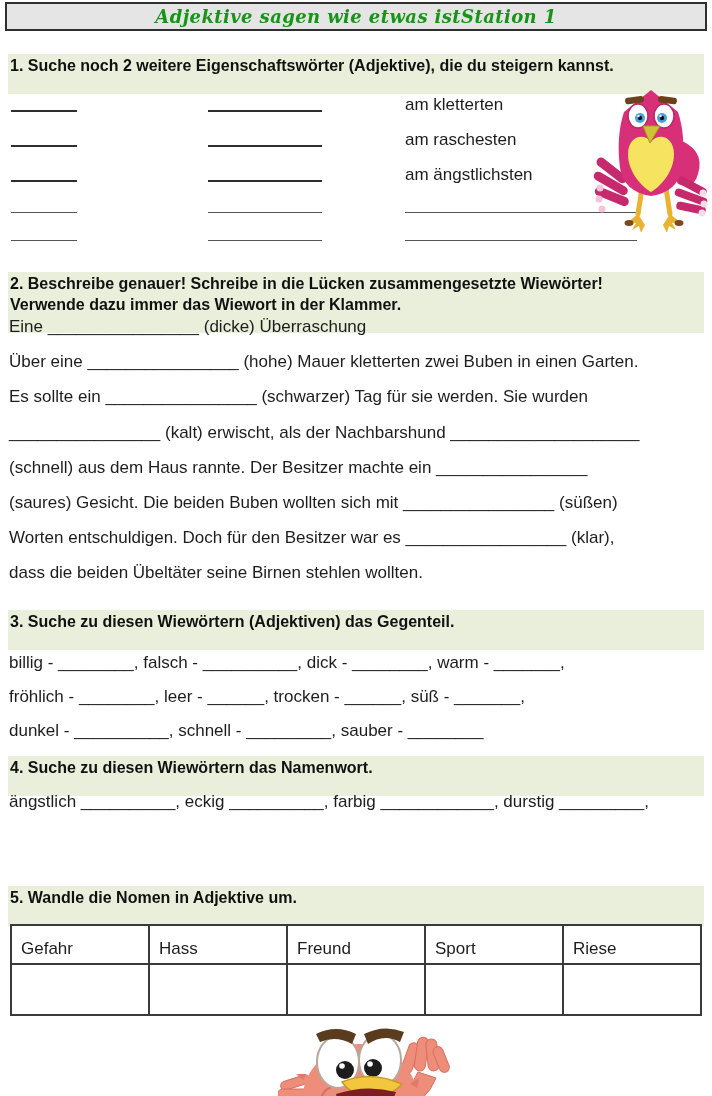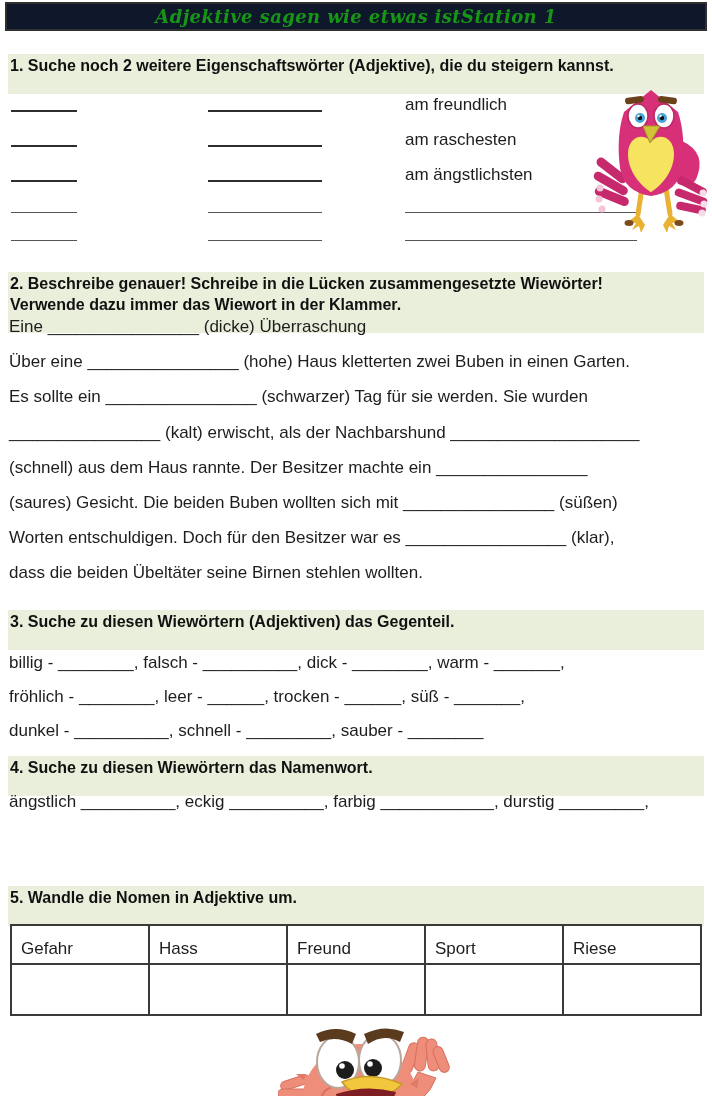--- a/index.html
+++ b/index.html
@@ -5,21 +5,21 @@
   * { margin:0; padding:0; box-sizing:border-box; }
   html,body { background:#888; }
   .page {
     position:relative; width:712px; height:1096px; background:#ffffff;
     font-family:"Liberation Sans", sans-serif; color:#1d1d1d; overflow:hidden;
     margin:0 auto;
   }
   
   .hdr-box {
     position:absolute; top:2px; left:5px; width:702px; height:29px;
-    border:2px solid #2f2f2f; background:#0f172a;
+    border:2px solid #2f2f2f; background:#e5e5e5;
     display:flex; align-items:center; justify-content:center; 
   }
   .script-title {
     font-family:"DejaVu Serif", serif; font-style:italic; font-weight:bold;
     font-size:18px; color:var(--accent-green,#169516); letter-spacing:.4px;
   }
   
   .sec-head {
     position:absolute; left:8px; width:696px; background:var(--heading-bg,#e9efdb);
     font-weight:bold; font-size:16px; line-height:21px; padding:1px 2px 18px 2px;
@@ -61,21 +61,21 @@
   <div class="hdr-box">
     <span class="script-title">Adjektive sagen wie etwas ist</span>
     <span class="script-title">Station 1</span>
   </div>
 
   <div class="sec-head" style="top:54px">1. Suche noch 2 weitere Eigenschaftswörter (Adjektive), die du steigern kannst.</div>
 
   <div class="s1row" style="top:95px">
     <span class="blank b1"></span>
     <span class="blank b2"></span>
-    <span class="lbl">am freundlich</span>
+    <span class="lbl">am kletterten</span>
   </div>
   <div class="s1row" style="top:130px">
     <span class="blank b1"></span>
     <span class="blank b2"></span>
     <span class="lbl">am raschesten</span>
   </div>
   <div class="s1row" style="top:165px">
     <span class="blank b1"></span>
     <span class="blank b2"></span>
     <span class="lbl">am ängstlichsten</span>
@@ -139,21 +139,21 @@
     <rect x="66" y="21" width="19" height="6.5" rx="3" fill="#6b4119" transform="rotate(8 76 24)"></rect>
     <path d="M51,50 L68,50 L58,67 Z" fill="#cfc237" stroke="#a89a22" stroke-width="1"></path>
   </svg>
 
   <div class="sec-head" style="top:272px">
     <div>2. Beschreibe genauer! Schreibe in die Lücken zusammengesetzte Wiewörter!</div>
     <div>Verwende dazu immer das Wiewort in der Klammer.</div>
   </div>
   <div class="txtblock s2lines" style="top:309px">
     <div class="tline">Eine ________________ (dicke) Überraschung</div>
-    <div class="tline">Über eine ________________ (hohe) Haus kletterten zwei Buben in einen Garten.</div>
+    <div class="tline">Über eine ________________ (hohe) Mauer kletterten zwei Buben in einen Garten.</div>
     <div class="tline">Es sollte ein ________________ (schwarzer) Tag für sie werden. Sie wurden</div>
     <div class="tline">________________ (kalt) erwischt, als der Nachbarshund ____________________</div>
     <div class="tline">(schnell) aus dem Haus rannte. Der Besitzer machte ein ________________</div>
     <div class="tline">(saures) Gesicht. Die beiden Buben wollten sich mit ________________ (süßen)</div>
     <div class="tline">Worten entschuldigen. Doch für den Besitzer war es _________________ (klar),</div>
     <div class="tline">dass die beiden Übeltäter seine Birnen stehlen wollten.</div>
   </div>
 
   <div class="sec-head" style="top:610px">3. Suche zu diesen Wiewörtern (Adjektiven) das Gegenteil.</div>
   <div class="txtblock s3lines" style="top:646px">

